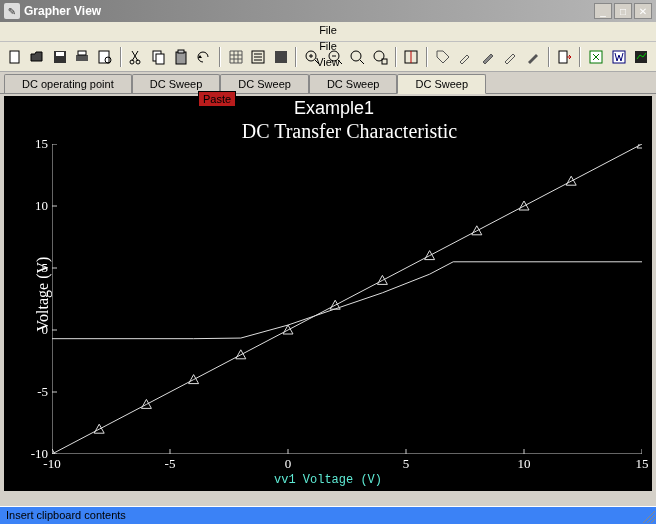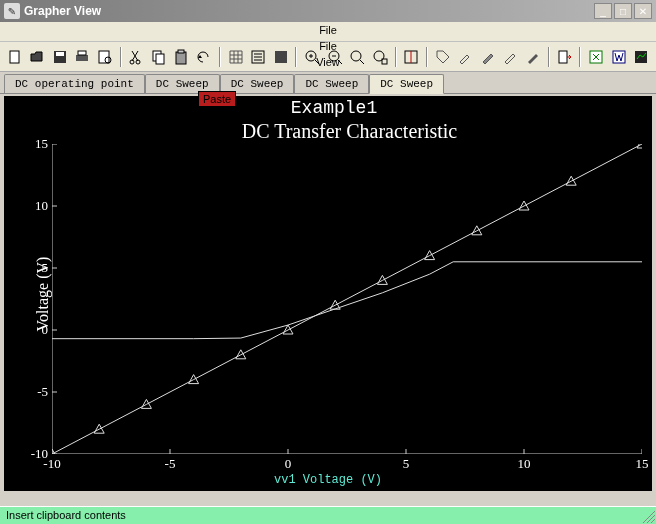--- a/index.html
+++ b/index.html
@@ -13,35 +13,35 @@
   
   .menubar { height: 20px; background: #ece9d8; display: flex; align-items: center; padding: 0 4px; border-bottom: 1px solid #c0c0c0; flex-direction: column; }
   .menuitem { padding: 2px 8px; cursor: pointer; }
   
   .toolbar { height: 30px; background: #ece9d8; display: flex; align-items: center; padding: 2px 4px; border-bottom: 1px solid #aaa; gap: 1px; }
   .tbtn { width: 22px; height: 22px; border: 1px solid transparent; display: flex; align-items: center; justify-content: center; cursor: pointer; }
   .tsep { width: 1px; height: 20px; border-left: 1px solid #888; border-right: 1px solid #fff; margin: 0 3px; }
   .tbtn svg { width: 16px; height: 16px; }
   
   .tabstrip { height: 22px; background: #d4d0c8; display: flex; align-items: flex-end; padding-left: 4px; border-bottom: 1px solid #888; position: relative; }
-  .tab { padding: 3px 10px; border: 1px solid #888; border-bottom: none; background: #d4d0c8; margin-right: 0px; cursor: pointer; font-size: 11px; border-top-left-radius: 2px; border-top-right-radius: 2px; font-family: Liberation Mono, monospace; }
+  .tab { padding: 3px 17px; border: 1px solid #888; border-bottom: none; background: #d4d0c8; margin-right: 0px; cursor: pointer; font-size: 11px; border-top-left-radius: 2px; border-top-right-radius: 2px; }
   .tab.active { background: #ece9d8; border-bottom: 1px solid #ece9d8; margin-bottom: -1px; font-weight: normal; }
   
   .tooltip { position: absolute; left: 198px; top: 19px; background: #b91c1c; border: 1px solid #000; padding: 1px 4px; font-size: 11px; z-index: 10; }
   
   .chartarea { position: relative; background: #000; width: 648px; height: 395px; margin: 2px auto; }
-  .chart-title { position: absolute; top: 2px; left: 12px; right: 0; text-align: center; color: #fff; font-family: Liberation Mono, monospace; font-size: 18px; }
+  .chart-title { position: absolute; top: 2px; left: 12px; right: 0; text-align: center; color: #fff; font-family: Liberation Sans, sans-serif; font-size: 18px; }
   .chart-subtitle { position: absolute; top: 24px; left: 0; right: 0; text-align: center; color: #fff; font-family: "Times New Roman", serif; font-size: 20px; padding-left: 43px; }
   .ylabel { position: absolute; left: 2px; top: 50%; transform: translateY(-50%) rotate(-90deg); transform-origin: center; color: #fff; font-family: "Times New Roman", serif; font-size: 16px; white-space: nowrap; }
   .xlabel { position: absolute; bottom: 4px; left: 0; right: 0; text-align: center; color: #5eead4; font-family: Liberation Mono, monospace; font-size: 12px; }
   .plot-svg { position: absolute; left: 48px; top: 48px; width: 590px; height: 310px; }
   .ytick-label { position: absolute; color: #fff; font-family: "Times New Roman", serif; font-size: 13px; right: 604px; text-align: right; width: 40px; }
   .xtick-label { position: absolute; color: #fff; font-family: "Times New Roman", serif; font-size: 13px; text-align: center; width: 30px; }
   
-  .statusbar { height: 18px; background: #86efac; border-top: 1px solid #fff; padding: 2px 6px; font-size: 11px; position: absolute; bottom: 0; left: 0; right: 0; }
+  .statusbar { height: 18px; background: #3b82f6; border-top: 1px solid #fff; padding: 2px 6px; font-size: 11px; position: absolute; bottom: 0; left: 0; right: 0; }
   
   .resize-grip { position: absolute; bottom: 1px; right: 1px; width: 14px; height: 14px; }
 </style>
 </head>
 <body>
 
 <div class="titlebar">
   <div class="titlebar-icon">✎</div>
   <div class="titlebar-text">Grapher View</div>
   <div class="winbtns">

